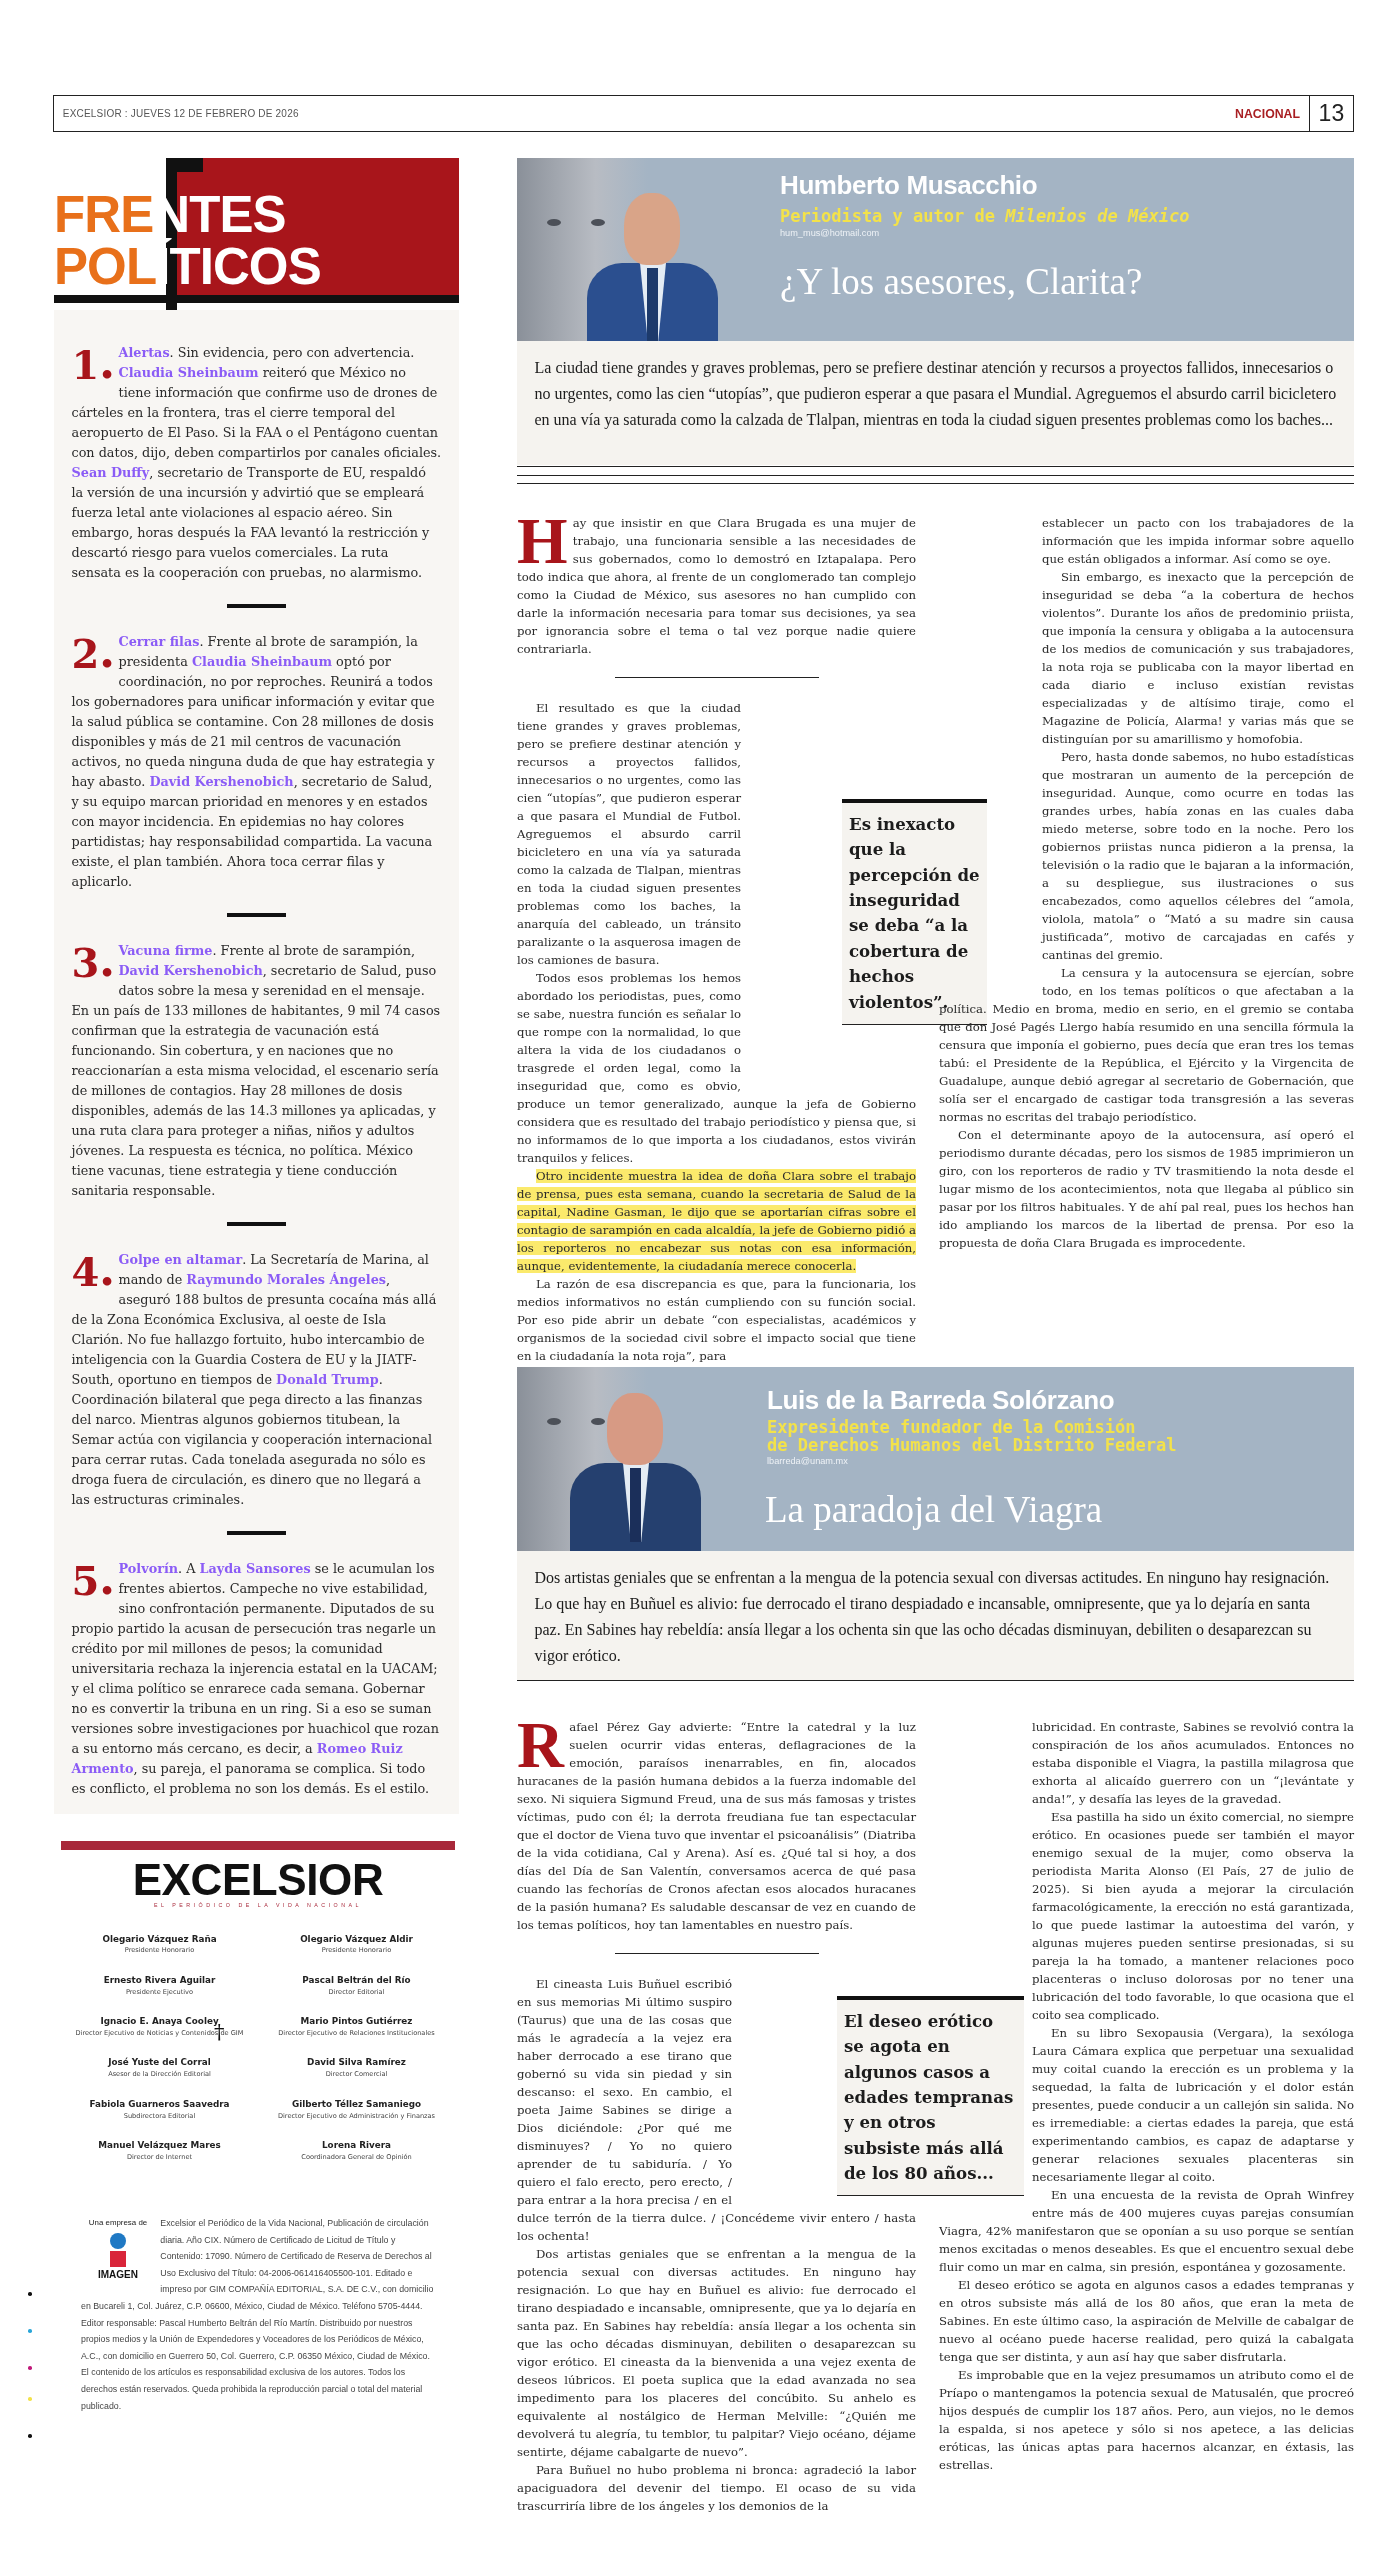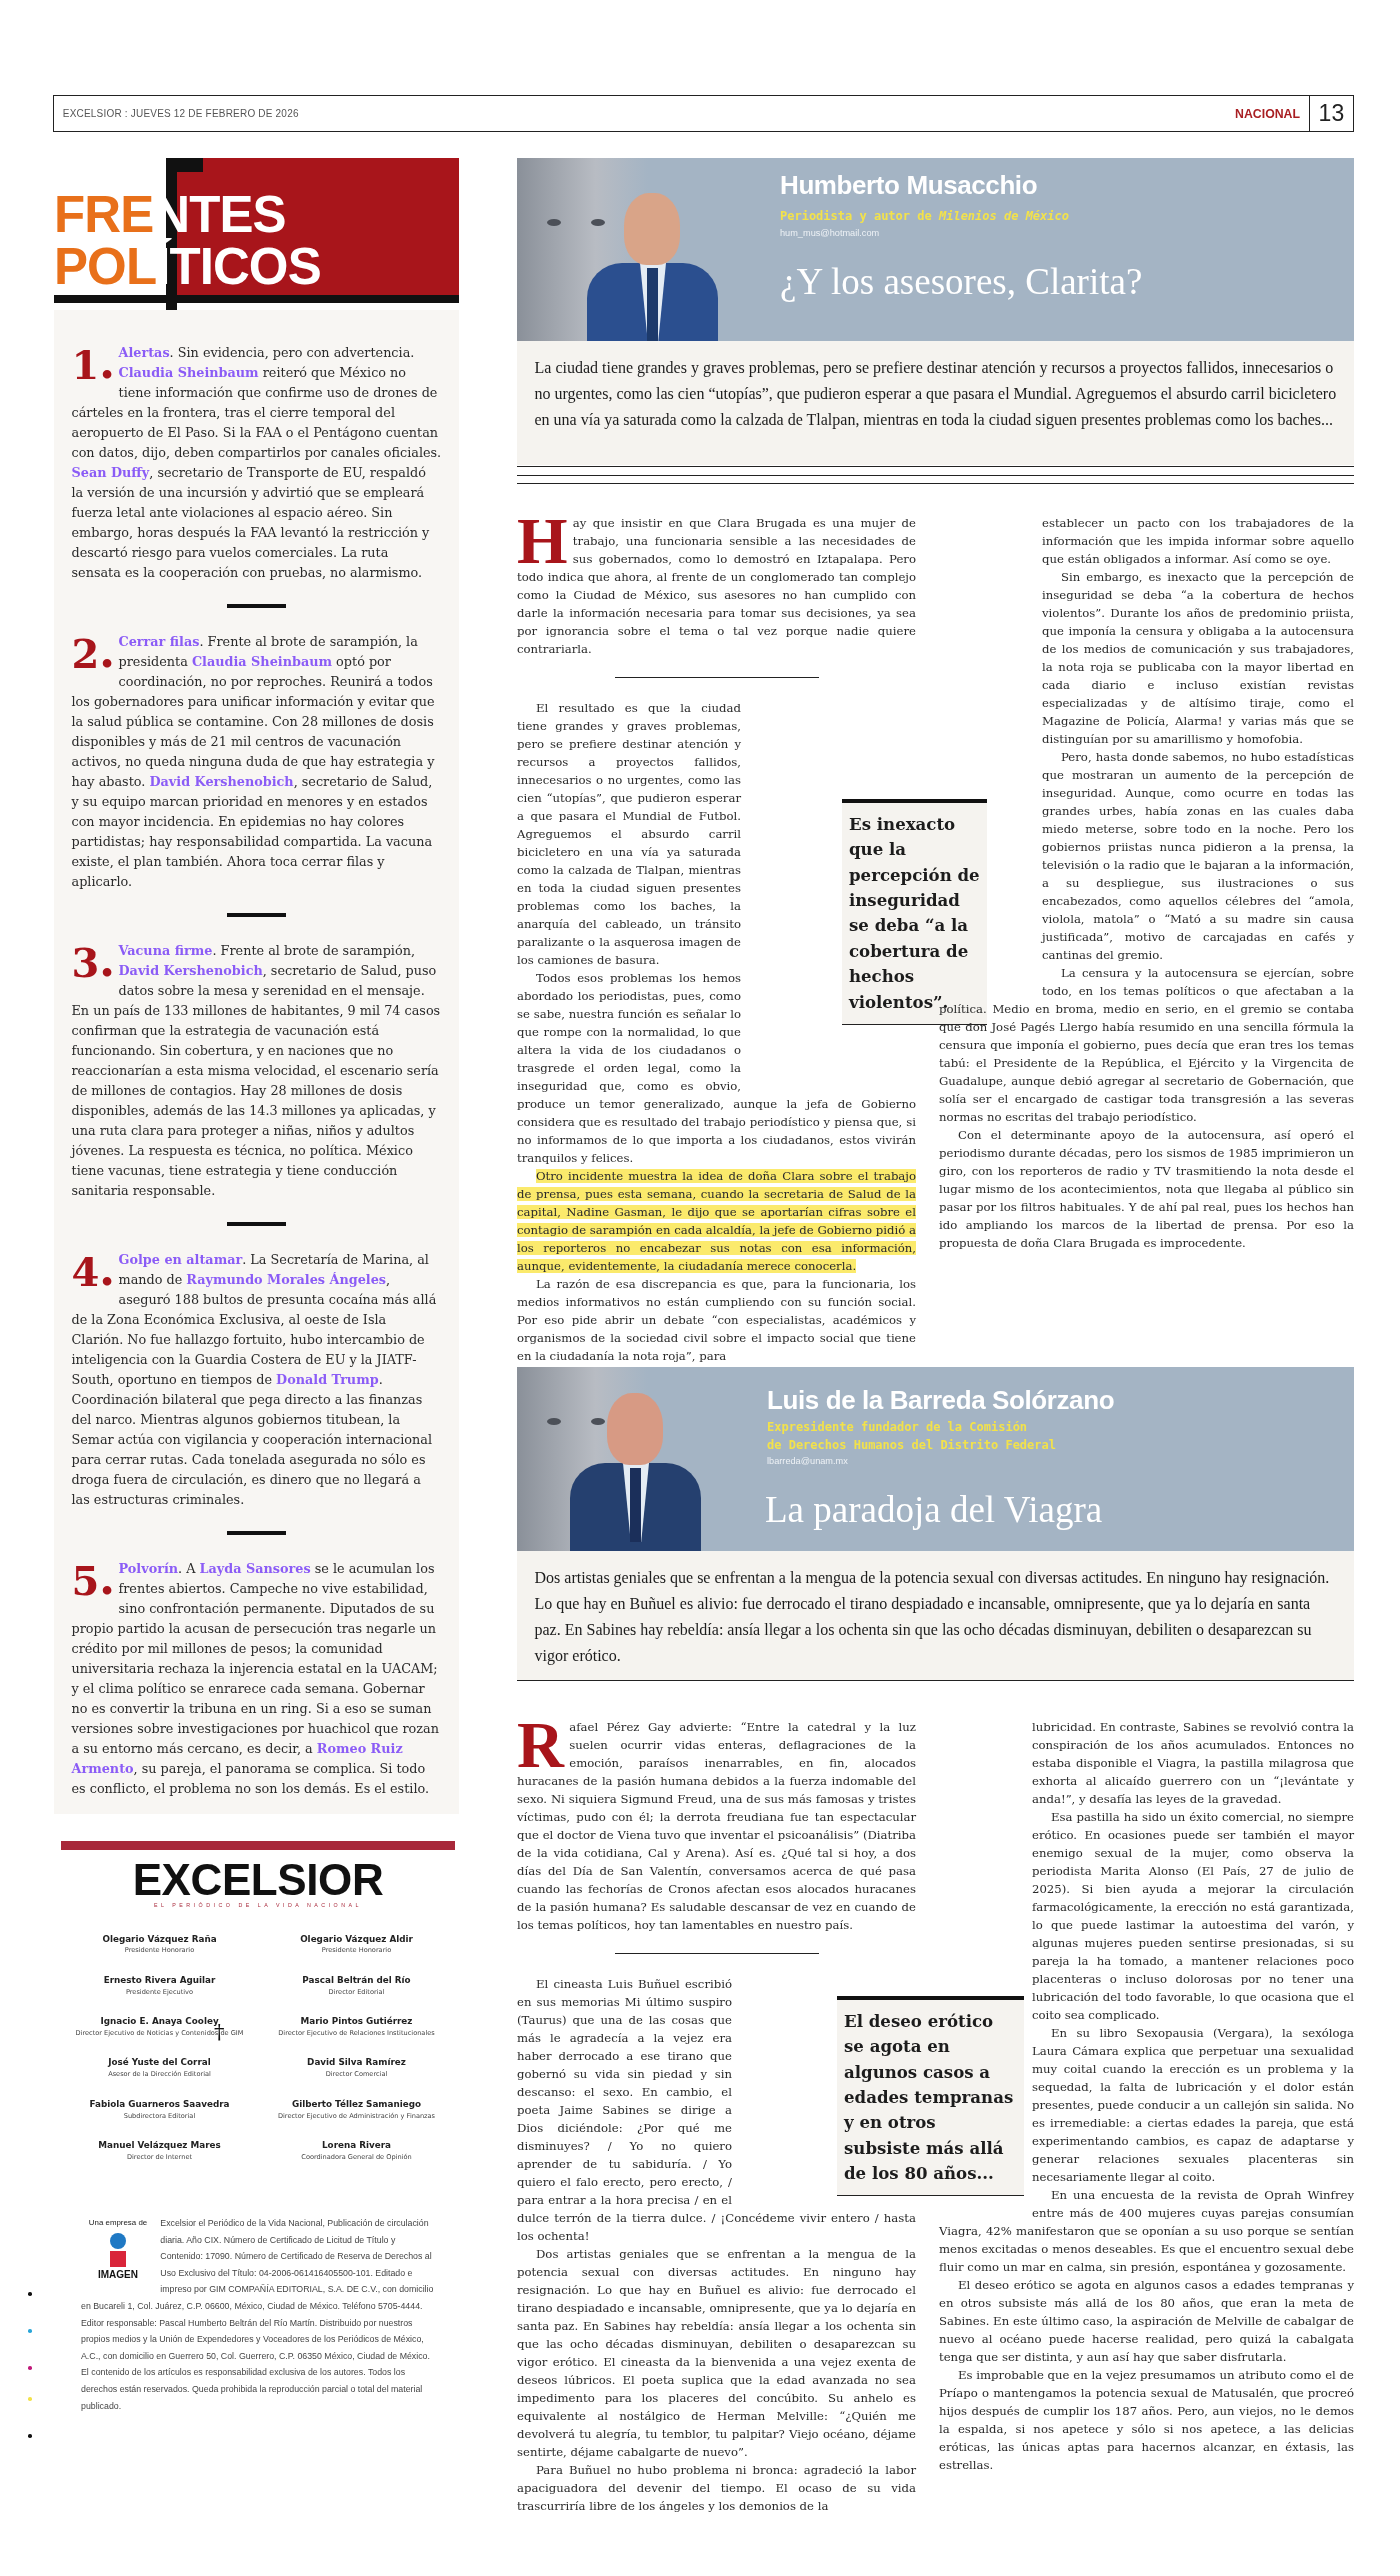--- a/index.html
+++ b/index.html
@@ -52,21 +52,21 @@
   
   .col-head { position: absolute; left: 517px; width: 837px; height: 184px; background: #a4b4c4; overflow: hidden; }
   .col-head .bigface { position: absolute; left: 0; top: 0; width: 131px; height: 184px; background: linear-gradient(90deg,#8a9099,#b8bcc3 60%, #a4b4c4); }
   .col-head .bigface .eye { position: absolute; width: 14px; height: 7px; border-radius: 50%; background: #4c5058; }
   .col-head .person { position: absolute; left: 70px; top: 35px; width: 131px; height: 149px; }
   .col-head .head { position: absolute; left: 37px; top: 0; width: 56px; height: 72px; border-radius: 45% 45% 40% 40%; background: #d9a488; }
   .col-head .suit { position: absolute; left: 0; top: 70px; width: 131px; height: 88px; background: #2b4f8f; border-radius: 35px 35px 0 0; }
   .col-head .shirt { position: absolute; left: 53px; top: 70px; width: 26px; height: 79px; background: #e4ecf4; clip-path: polygon(0 0,100% 0,70% 100%,30% 100%); }
   .col-head .tie { position: absolute; left: 60px; top: 75px; width: 10.5px; height: 74px; background: #1d3a6b; }
   .col-head .author { position: absolute; font-family: "Liberation Sans", sans-serif; font-weight: bold; color: #fff; font-size: 26px; letter-spacing: -0.4px; }
-  .col-head .role { position: absolute; font-family: "DejaVu Sans Mono", monospace; font-weight: bold; color: #f3e24a; font-size: 12px; line-height: 18.4px; }
+  .col-head .role { position: absolute; font-family: "DejaVu Sans Mono", monospace; font-weight: bold; color: #f3e24a; font-size: 17px; line-height: 18.4px; }
   .col-head .email { position: absolute; font-family: "Liberation Sans", sans-serif; color: #eef2f6; font-size: 9.2px; }
   .col-head .title { position: absolute; font-family: "Liberation Serif", serif; color: #fff; font-size: 37px; }
 
   .abstract { position: absolute; left: 517px; width: 837px; background: #f5f3ef; padding: 14px 17.5px; font-family: "Liberation Serif", serif; font-size: 16px; line-height: 26px; color: #1c1c1c; }
   .rule3 { position: absolute; left: 517px; width: 837px; height: 1.3px; background: #222; }
 
   
   .txt { position: absolute; font-family: "DejaVu Serif", serif; font-size: 11.7px; line-height: 18px; color: #2a2a2a; text-align: justify; hyphens: auto; }
   .txt p { text-indent: 19px; }
   .txt p.noind { text-indent: 0; }

